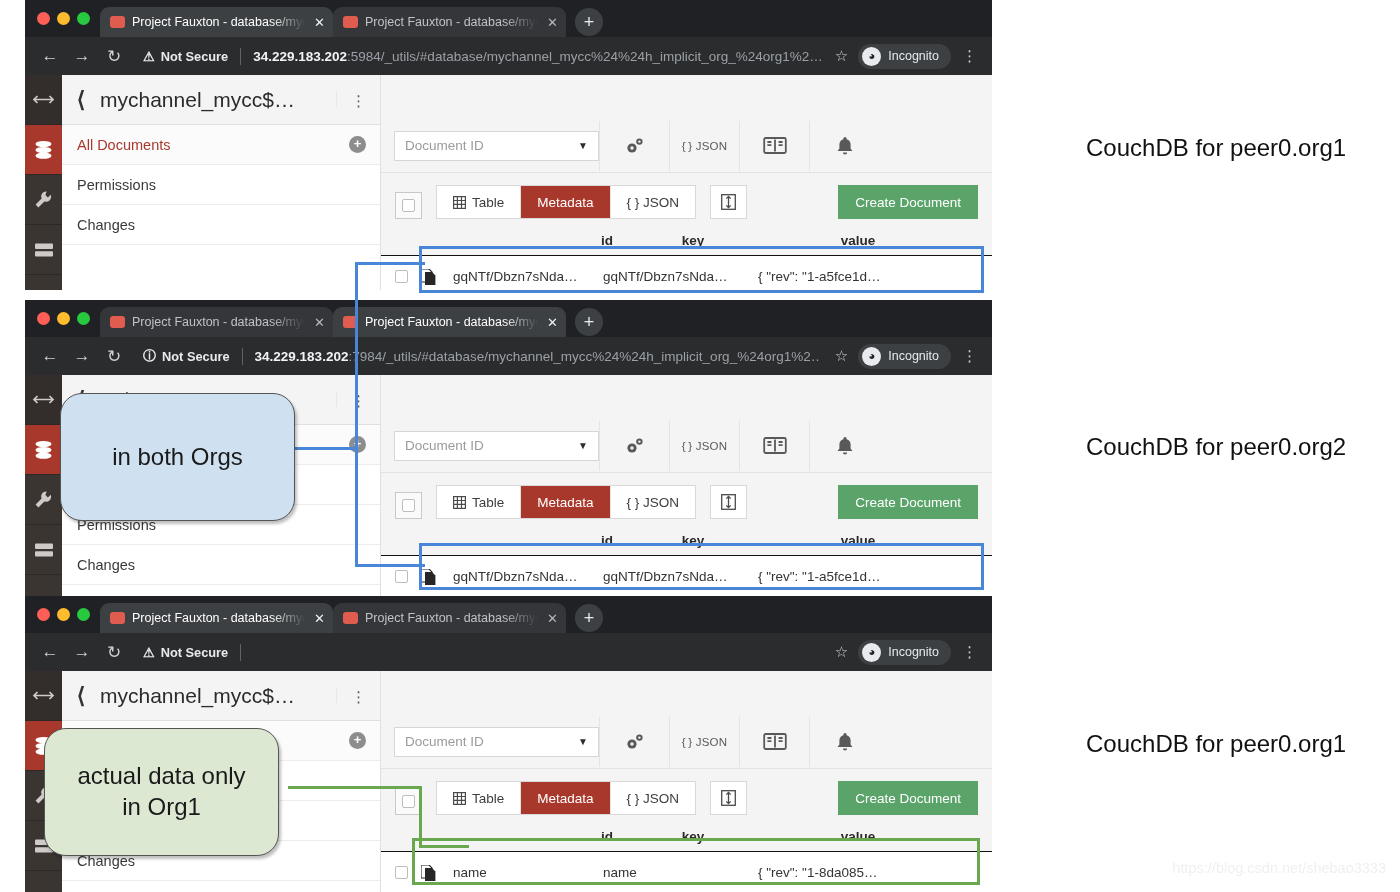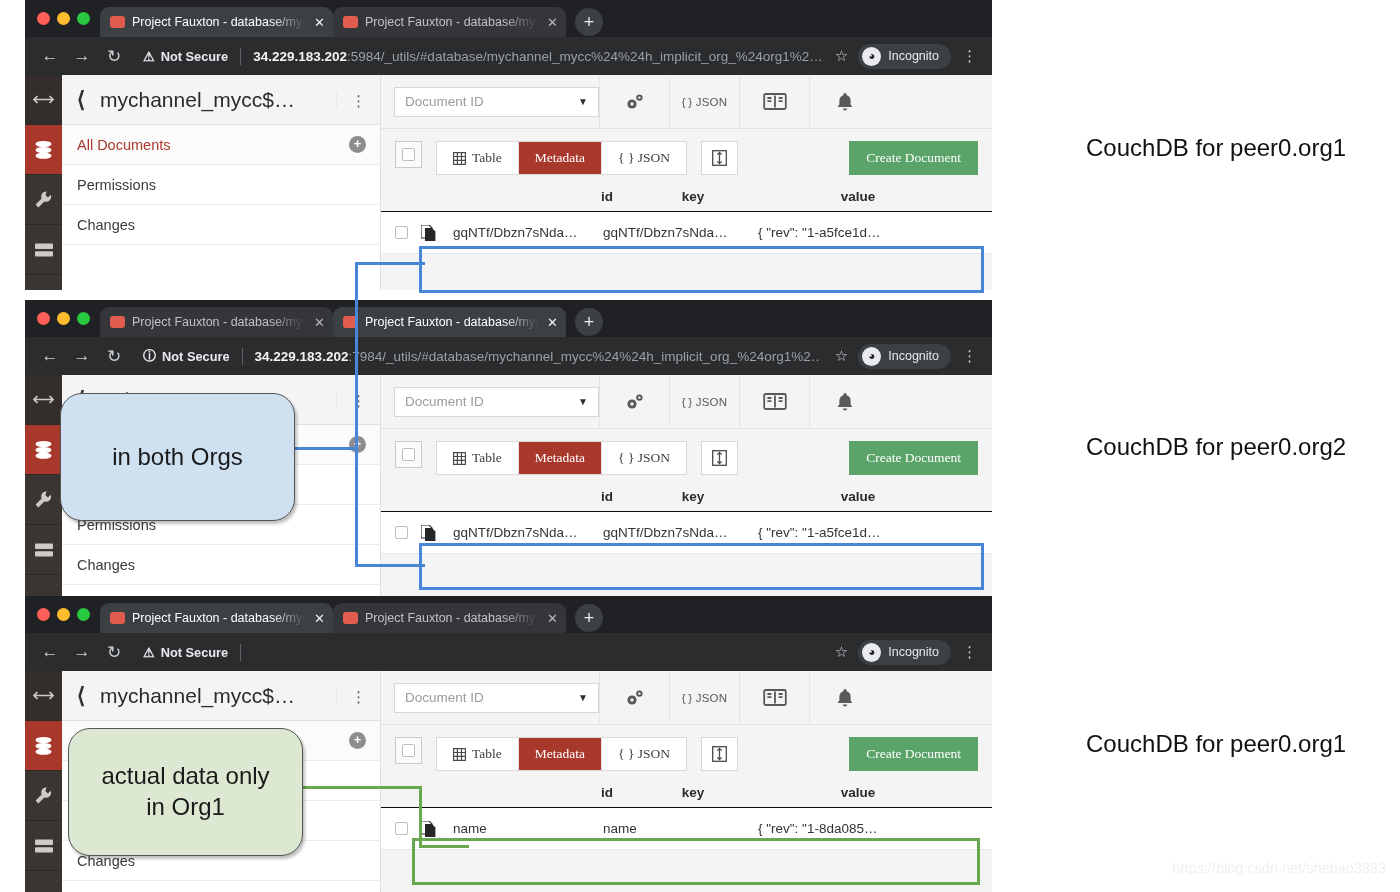--- a/index.html
+++ b/index.html
@@ -87,31 +87,31 @@
   .navitem {
     height: 40px; display: flex; align-items: center; padding: 0 14px 0 15px;
     border-bottom: 1px solid #ececec; font-size: 14.5px; color: #3a3a3a; background: #fff;
   }
   .navitem.active { color: #a9382c; background: #fbfbfb; }
   .navitem .plus { margin-left: auto; width: 17px; height: 17px; border-radius: 50%;
                    background: #8d8d8d; color: #fff; font-size: 13px; line-height: 15px;
                    text-align: center; font-weight: bold; }
 
   .content { flex: 1; background: #f4f4f4; min-width: 0; position: relative; }
-  .ctools { height: 54px; display: flex; align-items: center; border-bottom: 1px solid #e2e2e2; background: #f4f4f4;}
+  .ctools { height: 54px; display: flex; align-items: center; border-bottom: 1px solid #e2e2e2; background: #f4f4f4; margin-top: 44px;}
   .docid {
     width: 205px; height: 30px; background: #fff; border: 1px solid #d6d6d6; margin-left: 13px;
     display: flex; align-items: center; padding: 0 10px; font-size: 13.5px; color: #9b9b9b;
   }
   .docid .caret { margin-left: auto; color: #2c2c2c; font-size: 10px; }
   .ticon { width: 70px; height: 50px; display: flex; align-items: center; justify-content: center;
            border-left: 1px solid #e4e4e4; color: #595959; }
   .ticon.json { font-size: 11.5px; letter-spacing: .2px; }
 
-  .crow { display: flex; align-items: flex-start; padding: 12px 14px 10px 14px; gap: 14px; font-family: Liberation Serif, serif; }
+  .crow { display: flex; align-items: flex-end; padding: 12px 14px 10px 14px; gap: 14px; }
   .chk-sq { width: 27px; height: 27px; border: 1px solid #c9c9c9; background: #fafafa;
             display: flex; align-items: center; justify-content: center; }
   .chk-sq i { width: 13px; height: 13px; border: 1px solid #bdbdbd; background: #fff; display: block; border-radius: 2px;}
   .segs { display: flex; border: 1px solid #d8d8d8; background: #fff; height: 34px; }
   .seg { padding: 0 16px; display: flex; align-items: center; gap: 6px; font-size: 13.5px;
          color: #3d3d3d; border-right: 1px solid #e2e2e2; }
   .seg:last-child { border-right: none; }
   .seg.on { background: #a9382c; color: #fff; font-weight: normal; }
   .iconbtn { width: 37px; height: 34px; border: 1px solid #d8d8d8; background: #fff;
              display: flex; align-items: center; justify-content: center; color: #4a4a4a; }
@@ -673,21 +673,21 @@
   <div class="conn green" style="left:419px; top:845px; width:50px; height:3px; background:#6aa84f;"></div>
 
   <div class="hl green" style="left:412px; top:838px; width:568px; height:47px;"></div>
 
   <div class="callout blue" style="left:60px; top:393px; width:235px; height:128px;">
     <div>
       <div>in both Orgs</div>
     </div>
   </div>
 
-  <div class="callout green" style="left:68px; top:728px; width:235px; height:128px;">
+  <div class="callout green" style="left:44px; top:728px; width:235px; height:128px;">
     <div>
       <div>actual data only</div>
       <div>in Org1</div>
     </div>
   </div>
 
   <div class="sidelabel" style="left:1086px; top:134px;">CouchDB for peer0.org1</div>
   <div class="sidelabel" style="left:1086px; top:433px;">CouchDB for peer0.org2</div>
   <div class="sidelabel" style="left:1086px; top:730px;">CouchDB for peer0.org1</div>
 

